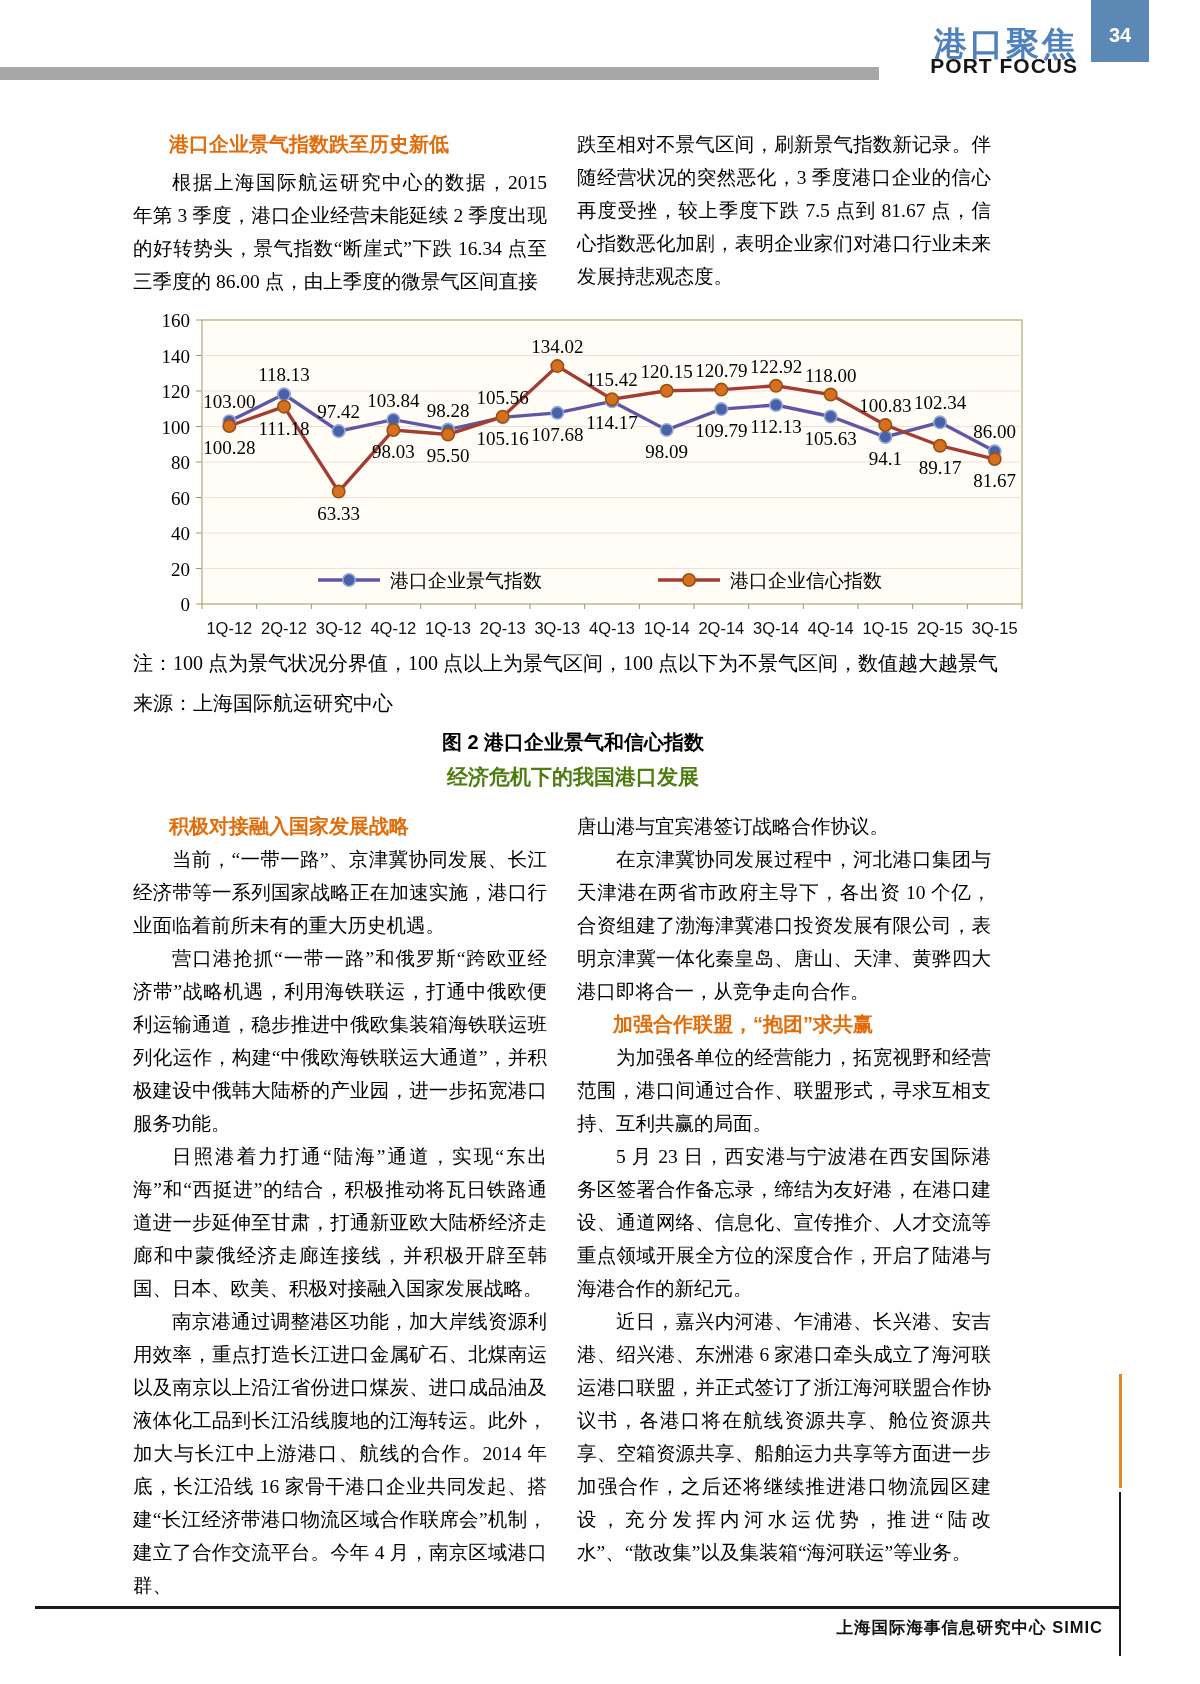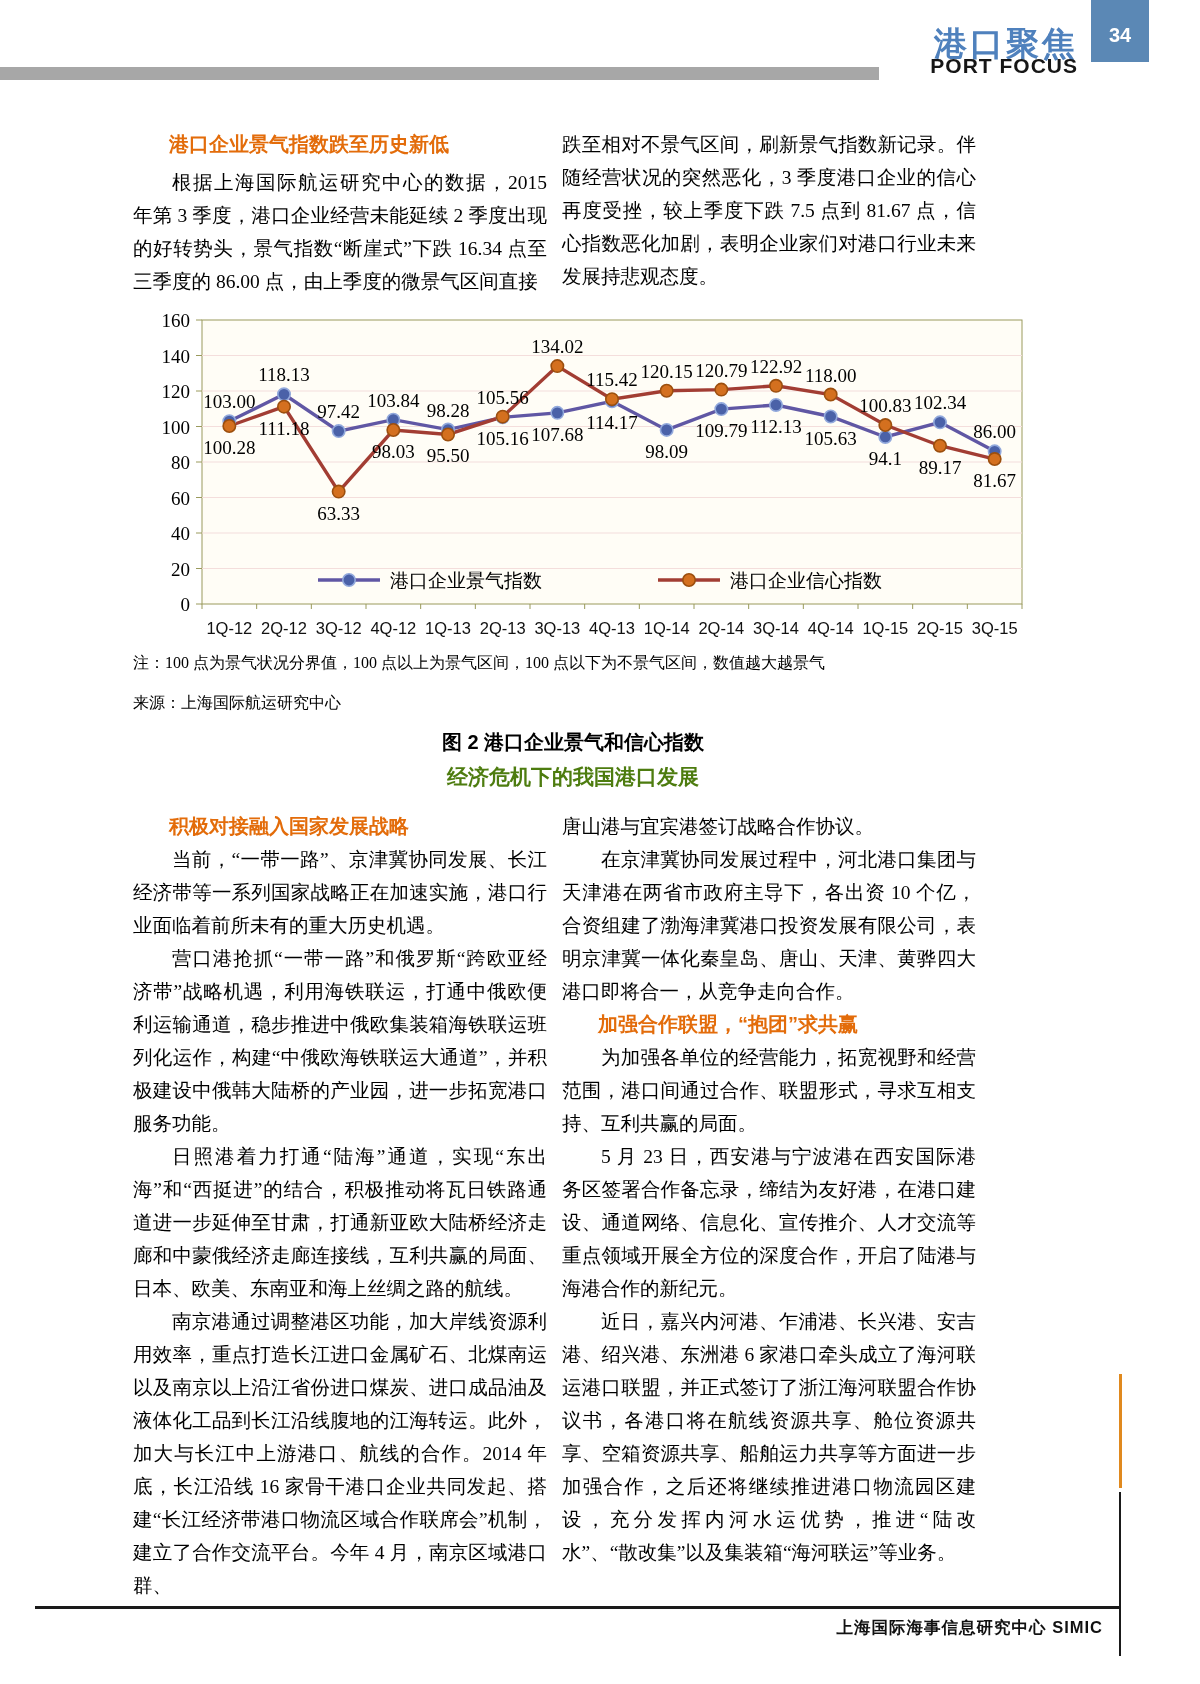--- a/index.html
+++ b/index.html
@@ -8,38 +8,38 @@
   
   .gray-bar{position:absolute;left:0;top:67px;width:879px;height:13px;background:#a7a7a7;}
   .hdr-cn{position:absolute;top:24px;right:122px;font-family:"Liberation Sans",sans-serif;
           font-size:33px;font-weight:bold;color:#4f81bd;letter-spacing:3px;line-height:40px;}
   .hdr-en{position:absolute;top:54px;right:122px;font-family:"Liberation Sans",sans-serif;
           font-size:21px;font-weight:bold;color:#161616;letter-spacing:1px;}
   .pnum{position:absolute;left:1091px;top:0;width:58px;height:62px;background:#5b88b5;color:#fff;
         font-family:"Liberation Sans",sans-serif;font-size:20px;font-weight:bold;
         display:flex;align-items:center;justify-content:center;padding-top:9px;box-sizing:border-box;}
   
-  .cols{position:absolute;display:flex;gap:15px;}
+  .cols{position:absolute;display:flex;gap:30px;}
   #cols-top{left:133px;top:128px;width:858px;}
   #cols-bot{left:133px;top:810px;width:858px;}
   .col{width:414px;}
   .col p{font-size:19.5px;line-height:33px;text-align:justify;margin:0;text-indent:2em;}
   .col p.noindent{text-indent:0;}
   .h-orange{font-family:"Liberation Sans",sans-serif;font-size:20px;font-weight:bold;color:#e36c0a;
             margin:0;line-height:33px;padding-left:36px;}
   #cols-top .h-orange{margin-bottom:5px;}
   
   #chart{position:absolute;left:138px;top:290px;width:892px;height:364px;}
   #chart svg{display:block;}
   .ax{font-family:"Liberation Serif",serif;font-size:19px;fill:#000;}
   .dl{font-family:"Liberation Serif",serif;font-size:19px;fill:#000;}
   .xl{font-family:"Liberation Sans",sans-serif;font-size:16.5px;fill:#111;}
   .lg{font-family:"Liberation Serif",serif;font-size:19px;fill:#000;}
   
-  .note{position:absolute;left:133px;width:920px;font-size:16px;line-height:22px;margin:0;}
+  .note{position:absolute;left:133px;width:920px;font-size:20px;line-height:22px;margin:0;}
   #note1{top:652px;}
   #note2{top:692px;}
   #caption{position:absolute;left:133px;top:729px;width:880px;text-align:center;
            font-family:"Liberation Sans",sans-serif;font-size:20px;font-weight:bold;margin:0;}
   #sec-head{position:absolute;left:133px;top:763px;width:880px;text-align:center;
             font-family:"Liberation Sans",sans-serif;font-size:21px;font-weight:bold;color:#4d7c0f;margin:0;}
   
   #f-orange{position:absolute;left:1119px;top:1374px;width:3px;height:114px;background:#e0891e;}
   #f-vline{position:absolute;left:1119px;top:1492px;width:2px;height:164px;background:#1a1a1a;}
   #f-hline{position:absolute;left:35px;top:1606px;width:1085px;height:3px;background:#1a1a1a;}
@@ -199,21 +199,21 @@
   <p class="note" id="note2">来源：上海国际航运研究中心</p>
   <p id="caption">图 2  港口企业景气和信心指数</p>
 
   <h2 id="sec-head">经济危机下的我国港口发展</h2>
 
   <div class="cols" id="cols-bot">
     <div class="col">
       <h3 class="h-orange">积极对接融入国家发展战略</h3>
       <p>当前，“一带一路”、京津冀协同发展、长江经济带等一系列国家战略正在加速实施，港口行业面临着前所未有的重大历史机遇。</p>
       <p>营口港抢抓“一带一路”和俄罗斯“跨欧亚经济带”战略机遇，利用海铁联运，打通中俄欧便利运输通道，稳步推进中俄欧集装箱海铁联运班列化运作，构建“中俄欧海铁联运大通道”，并积极建设中俄韩大陆桥的产业园，进一步拓宽港口服务功能。</p>
-      <p>日照港着力打通“陆海”通道，实现“东出海”和“西挺进”的结合，积极推动将瓦日铁路通道进一步延伸至甘肃，打通新亚欧大陆桥经济走廊和中蒙俄经济走廊连接线，互利共赢的局面、日本、欧美、东南亚和海上丝绸之路的航线。</p>
+      <p>日照港着力打通“陆海”通道，实现“东出海”和“西挺进”的结合，积极推动将瓦日铁路通道进一步延伸至甘肃，打通新亚欧大陆桥经济走廊和中蒙俄经济走廊连接线，并积极开辟至韩国、日本、欧美、积极对接融入国家发展战略。</p>
       <p>南京港通过调整港区功能，加大岸线资源利用效率，重点打造长江进口金属矿石、北煤南运以及南京以上沿江省份进口煤炭、进口成品油及液体化工品到长江沿线腹地的江海转运。此外，加大与长江中上游港口、航线的合作。2014 年底，长江沿线 16 家骨干港口企业共同发起、搭建“长江经济带港口物流区域合作联席会”机制，建立了合作交流平台。今年 4 月，南京区域港口群、</p>
     </div>
     <div class="col">
       <p class="noindent">唐山港与宜宾港签订战略合作协议。</p>
       <p>在京津冀协同发展过程中，河北港口集团与天津港在两省市政府主导下，各出资 10 个亿，合资组建了渤海津冀港口投资发展有限公司，表明京津冀一体化秦皇岛、唐山、天津、黄骅四大港口即将合一，从竞争走向合作。</p>
       <h3 class="h-orange">加强合作联盟，“抱团”求共赢</h3>
       <p>为加强各单位的经营能力，拓宽视野和经营范围，港口间通过合作、联盟形式，寻求互相支持、互利共赢的局面。</p>
       <p>5 月 23 日，西安港与宁波港在西安国际港务区签署合作备忘录，缔结为友好港，在港口建设、通道网络、信息化、宣传推介、人才交流等重点领域开展全方位的深度合作，开启了陆港与海港合作的新纪元。</p>
       <p>近日，嘉兴内河港、乍浦港、长兴港、安吉港、绍兴港、东洲港 6 家港口牵头成立了海河联运港口联盟，并正式签订了浙江海河联盟合作协议书，各港口将在航线资源共享、舱位资源共享、空箱资源共享、船舶运力共享等方面进一步加强合作，之后还将继续推进港口物流园区建设，充分发挥内河水运优势，推进“陆改水”、“散改集”以及集装箱“海河联运”等业务。</p>
     </div>

